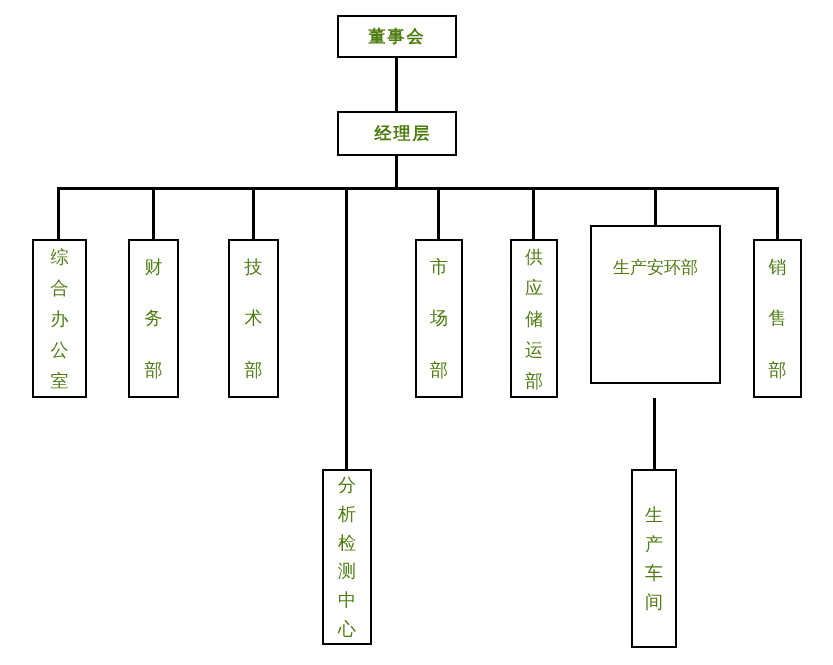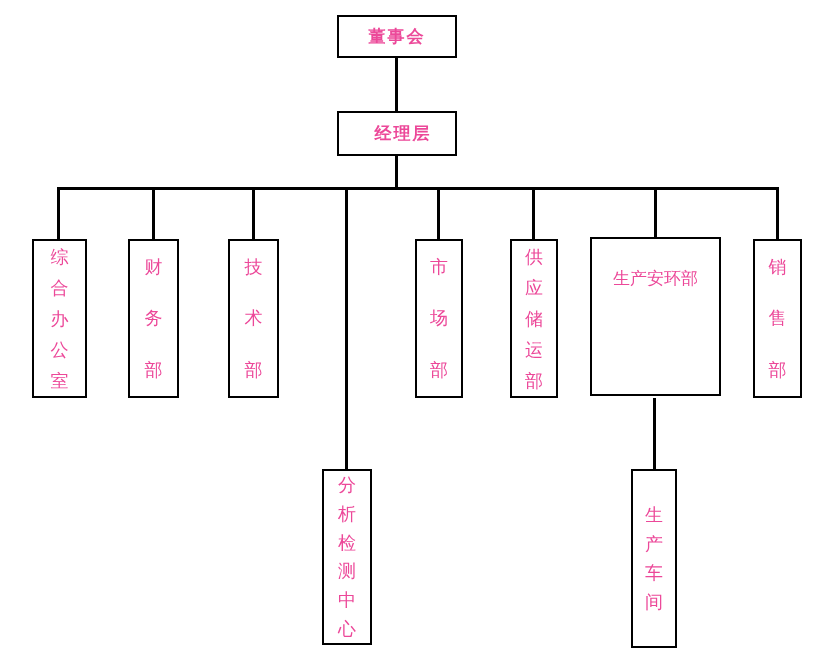--- a/index.html
+++ b/index.html
@@ -6,21 +6,21 @@
     margin: 0;
     padding: 0;
     background: #ffffff;
   }
   #stage {
     position: relative;
     width: 833px;
     height: 665px;
     background: #ffffff;
     font-family: "DejaVu Serif", "Liberation Serif", serif;
-    color: #ec4899;
+    color: #4d7c0f;
     overflow: hidden;
   }
   .box {
     position: absolute;
     box-sizing: border-box;
     border: 2px solid #000000;
     background: #ffffff;
   }
   .hcenter {
     display: flex;
@@ -118,21 +118,21 @@
   <div class="box" style="left:510px; top:239px; width:48px; height:159px;">
     <div class="vtext">
         <div>供</div>
         <div>应</div>
         <div>储</div>
         <div>运</div>
         <div>部</div>
       </div>
   </div>
 
-  <div class="box" style="left:590px; top:237px; width:131px; height:159px;font-family:Liberation Serif, serif;">
+  <div class="box" style="left:590px; top:225px; width:131px; height:159px;">
     <div class="two-line-label">
       <div>生产安环部</div>
     </div>
   </div>
 
   <div class="box" style="left:753px; top:239px; width:49px; height:159px;">
     <div class="vtext">
         <div>销</div>
         <div>售</div>
         <div>部</div>

